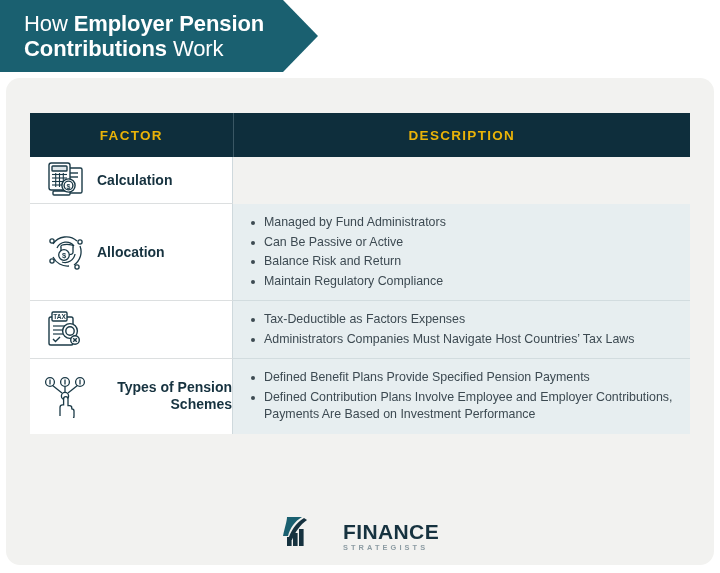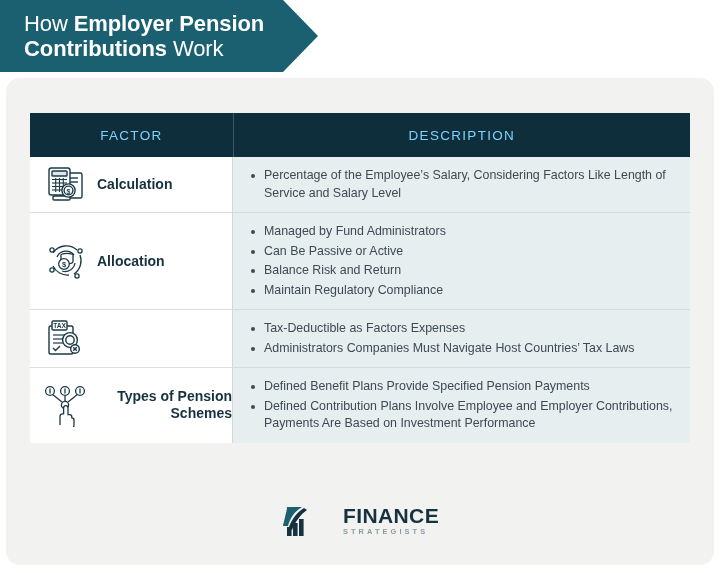--- a/index.html
+++ b/index.html
@@ -62,23 +62,23 @@
 
   .thead {
     display: flex;
     background: #0e2e3c;
     height: 44px;
   }
   .th {
     display: flex;
     align-items: center;
     justify-content: center;
-    color: #7dd3fc;
+    color: #eab308;
     font-size: 13.5px;
-    font-weight: 400;
+    font-weight: 700;
     letter-spacing: 1.3px;
   }
   .th-factor { width: 203px; border-right: 1px solid #3a5764; }
   .th-desc   { width: 457px; }
 
   .trow { display: flex; align-items: stretch; }
 
   .cell-factor {
     width: 203px;
     background: #ffffff;
@@ -147,21 +147,21 @@
   }
 
   
   #logo {
     position: absolute;
     left: 0;
     right: 0;
     top: 505px;
     height: 46px;
     display: flex;
-    align-items: flex-start;
+    align-items: flex-end;
     justify-content: center;
     gap: 24px;
     z-index: 4;
   }
   #logo-text { line-height: 1; }
   #logo-word {
     font-size: 21px;
     font-weight: 700;
     color: #16323f;
     letter-spacing: 0.4px;
@@ -217,25 +217,20 @@
             </g>
             <rect x="9" y="32" width="17" height="4" rx="1" fill="#ffffff"></rect>
             <circle cx="24.5" cy="26.5" r="6.6" fill="#ffffff"></circle>
             <circle cx="24.5" cy="26.5" r="4.4"></circle>
           </g>
           <text x="24.5" y="29.6" font-family="Liberation Sans, sans-serif" font-size="7" font-weight="700" fill="#1b3a47" text-anchor="middle">$</text>
         </svg>
       </span>
       <span class="factor-label">Calculation</span>
     </div>
-    <div class="cell-desc">
-      <ul class="bullets">
-        <li>Percentage of the Employee’s Salary, Considering Factors Like Length of Service and Salary Level</li>
-      </ul>
-    </div>
   </div>
 
   <div class="trow">
     <div class="cell-factor">
       <span class="icon-wrap">
         <svg width="44" height="44" viewBox="0 0 44 44">
           <g fill="none" stroke="#1b3a47" stroke-width="1.3">
             <path d="M9 14 A16 16 0 0 1 33 11"></path>
             <path d="M36 16 A16 16 0 0 1 30 35"></path>
             <path d="M25 36 A16 16 0 0 1 9 27"></path>

